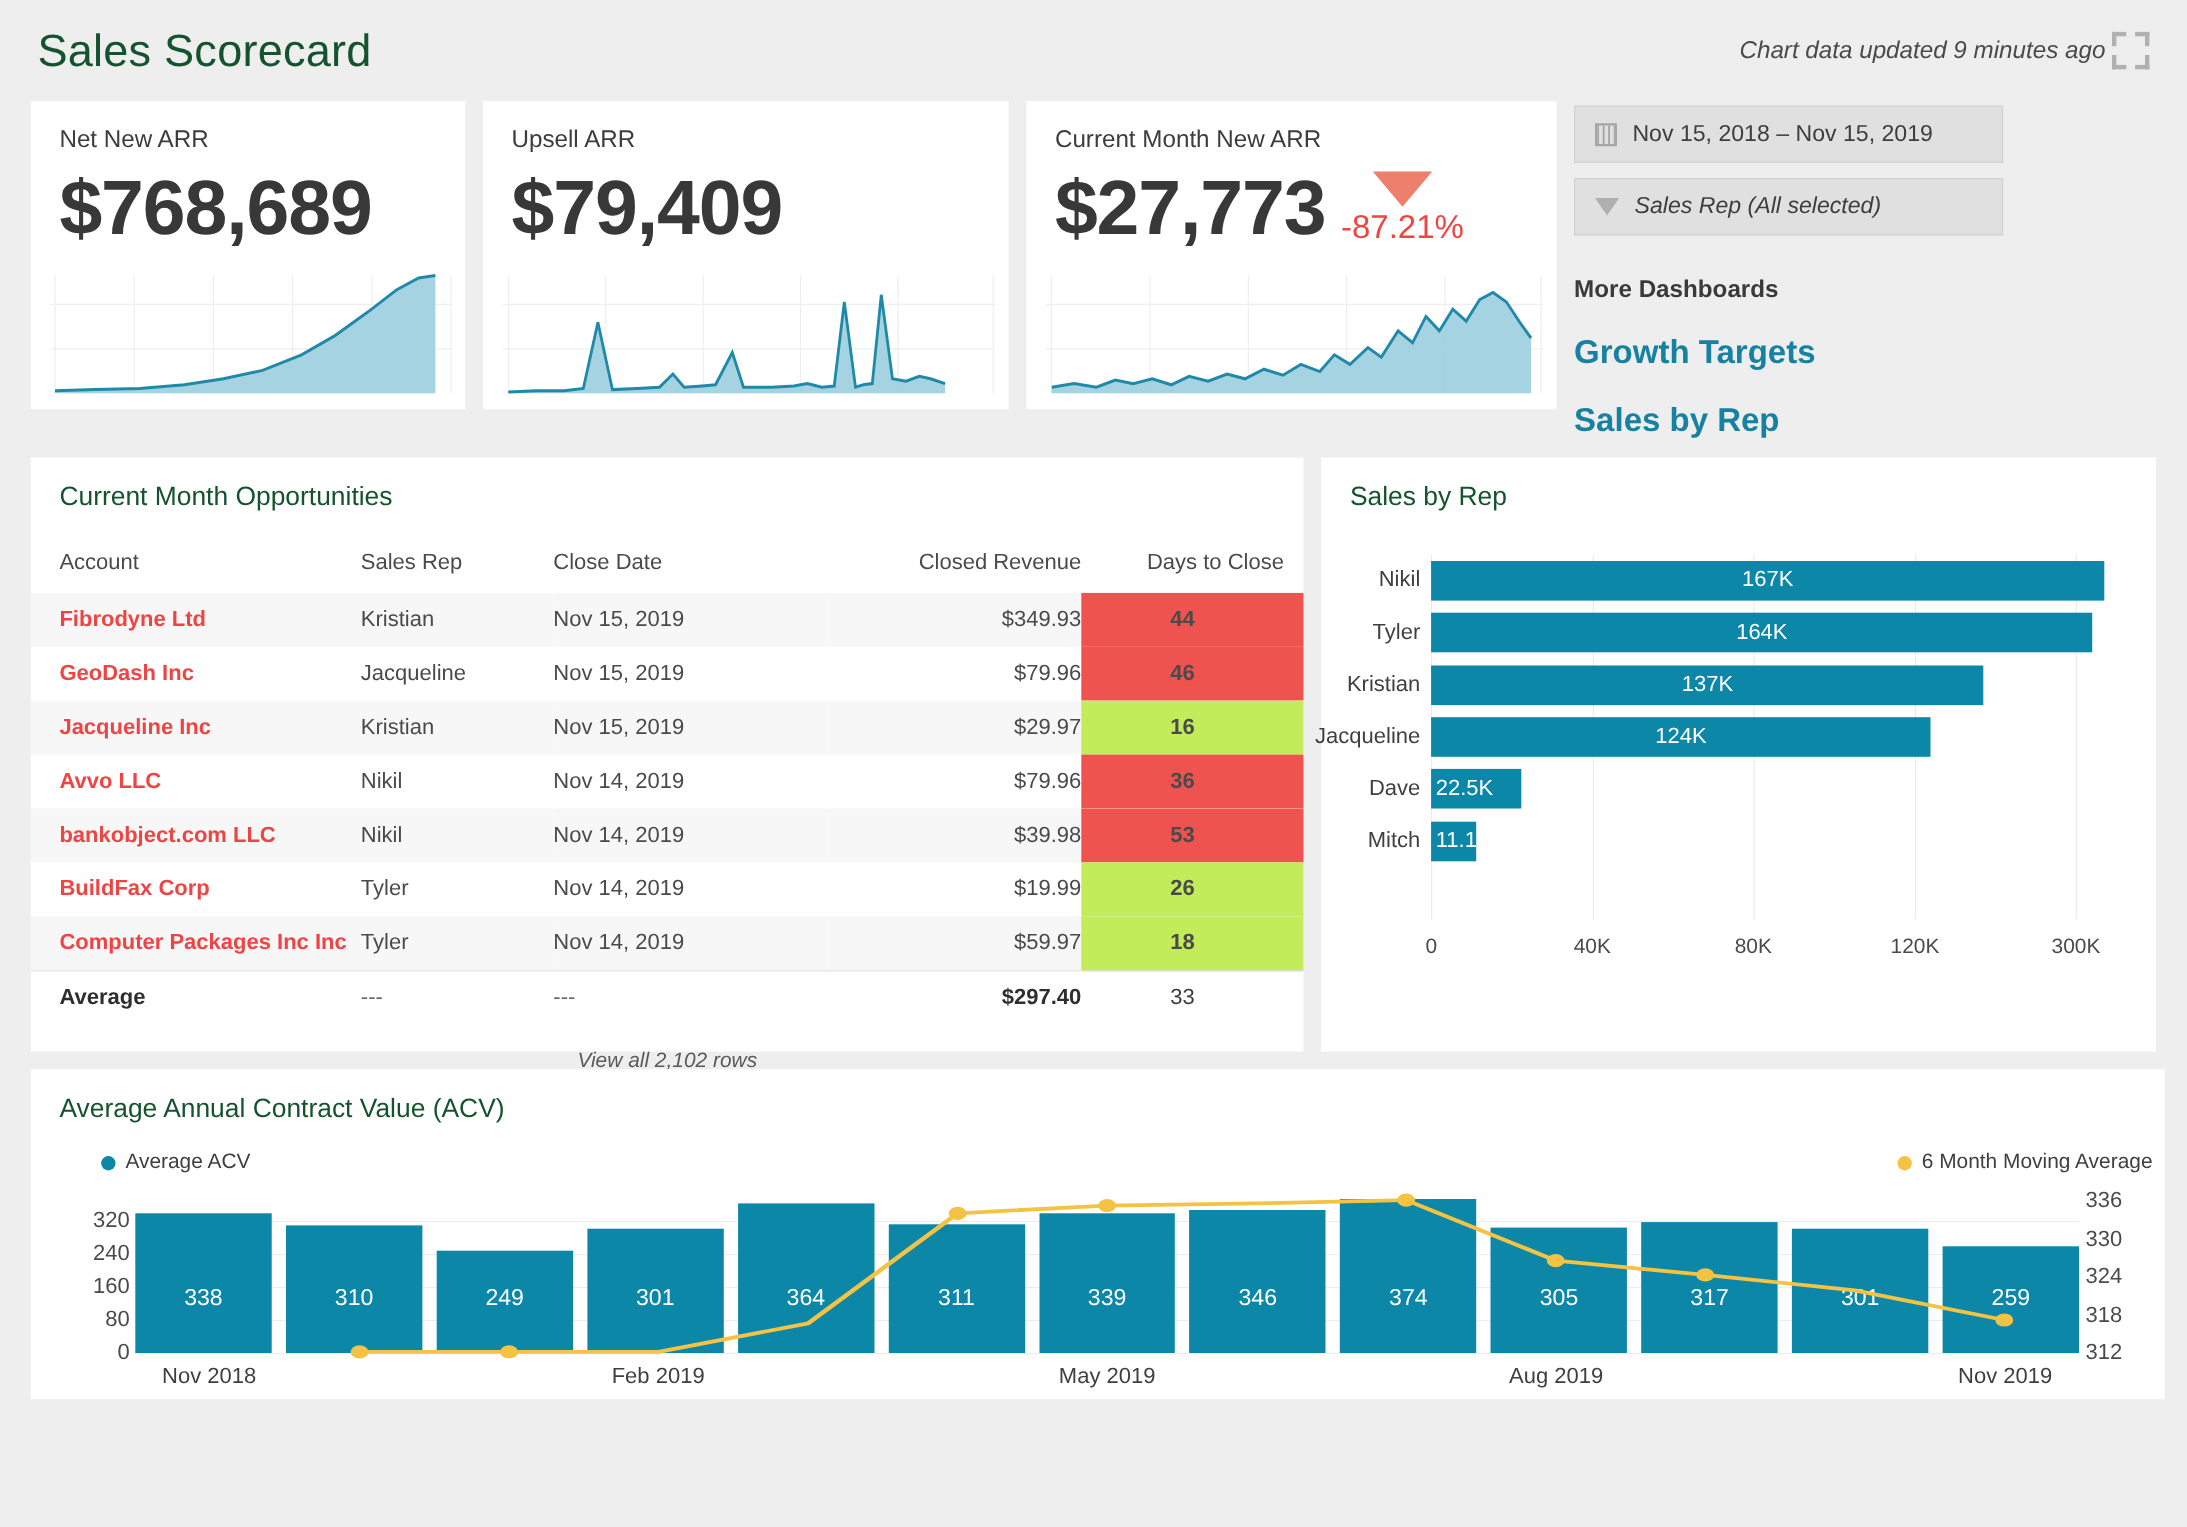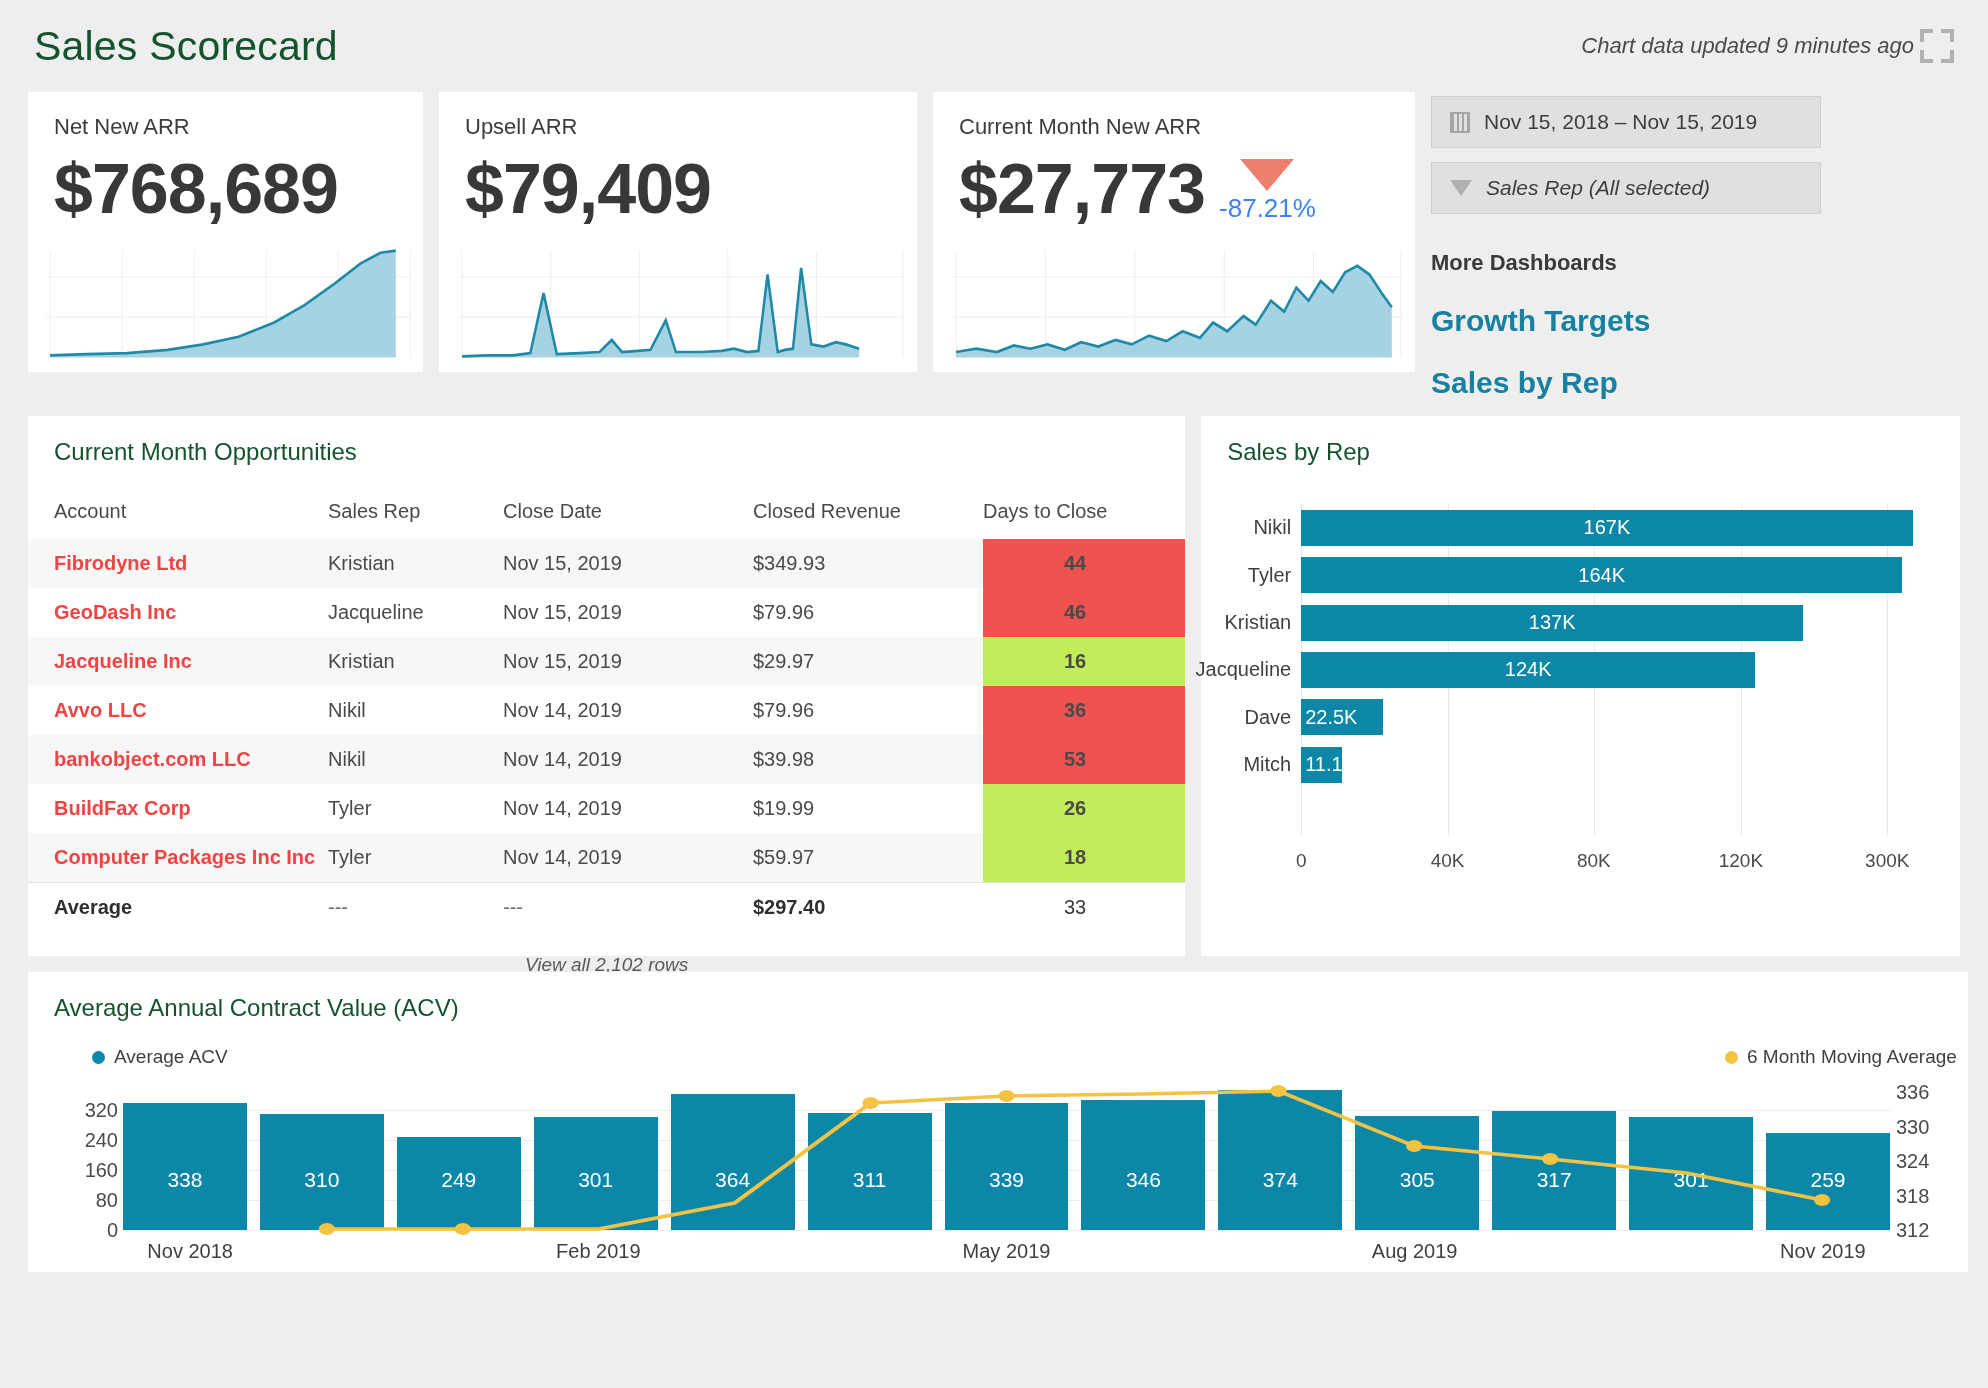--- a/index.html
+++ b/index.html
@@ -40,21 +40,21 @@
   .kpi-card.k3 { width: 482px; }
   .kpi-label { font-size: 22px; color: #3c3c3c; font-weight: 400; }
   .kpi-value-row { display: flex; align-items: flex-end; margin-top: 14px; }
   .kpi-value { font-size: 70px; font-weight: bold; color: #383838; line-height: 1; letter-spacing: -1px; }
   .kpi-delta { margin-left: 14px; display: flex; flex-direction: column; align-items: center; }
   .down-triangle {
     width: 0; height: 0; border-left: 27px solid transparent;
     border-right: 27px solid transparent; border-top: 32px solid #ee7f6c;
     margin-bottom: 2px;
   }
-  .kpi-delta-text { font-size: 26px; color: #3b82f6; }
+  .kpi-delta-text { font-size: 30px; color: #ef4444; }
   .sparkline { position: absolute; left: 18px; right: 12px; bottom: 8px; height: 120px; }
   .sparkline svg { width: 100%; height: 100%; display: block; }
 
   
   .right-rail { width: 390px; padding-top: 4px; display: flex; flex-direction: column; gap: 14px; }
   .control-pill {
     background: #e0e0e0; border: 1px solid #cfcfcf; height: 52px;
     display: flex; align-items: center; padding: 0 18px; gap: 14px;
     font-size: 21px; color: #3d3d3d;
   }
@@ -79,21 +79,21 @@
   .panel-title { font-size: 24px; color: #14532d; padding: 22px 26px 0 26px; }
   .opps-panel { width: 1162px; height: 540px; }
   .rep-panel { width: 762px; height: 540px; }
 
   
   table.opps { width: 100%; border-collapse: collapse; margin-top: 34px; }
   table.opps th {
     font-size: 20px; font-weight: 400; color: #4a4a4a; text-align: left;
     padding: 0 0 16px 0; white-space: nowrap;
   }
-  table.opps th.num, table.opps td.num { }
+  table.opps th.num, table.opps td.num { text-align: right; }
   table.opps td {
     font-size: 20px; color: #4a4a4a; padding: 13px 0; white-space: nowrap;
   }
   table.opps td.acct { font-weight: bold; color: #ef4444; }
   table.opps tbody tr.alt { background: #f7f7f7; }
   table.opps tbody tr.avg td { font-weight: bold; color: #2e2e2e; border-top: 1px solid #e2e2e2; }
   table.opps tbody tr.avg td.rep, table.opps tbody tr.avg td.date { font-weight: 400; color: #6a6a6a; }
   table.opps tbody tr.avg td.days { font-weight: 400; color: #3a3a3a; background: transparent; }
   td.days { text-align: center; font-weight: bold; color: #3a3a3a; padding-right: 18px !important; }
   .col-acct { padding-left: 26px !important; }

